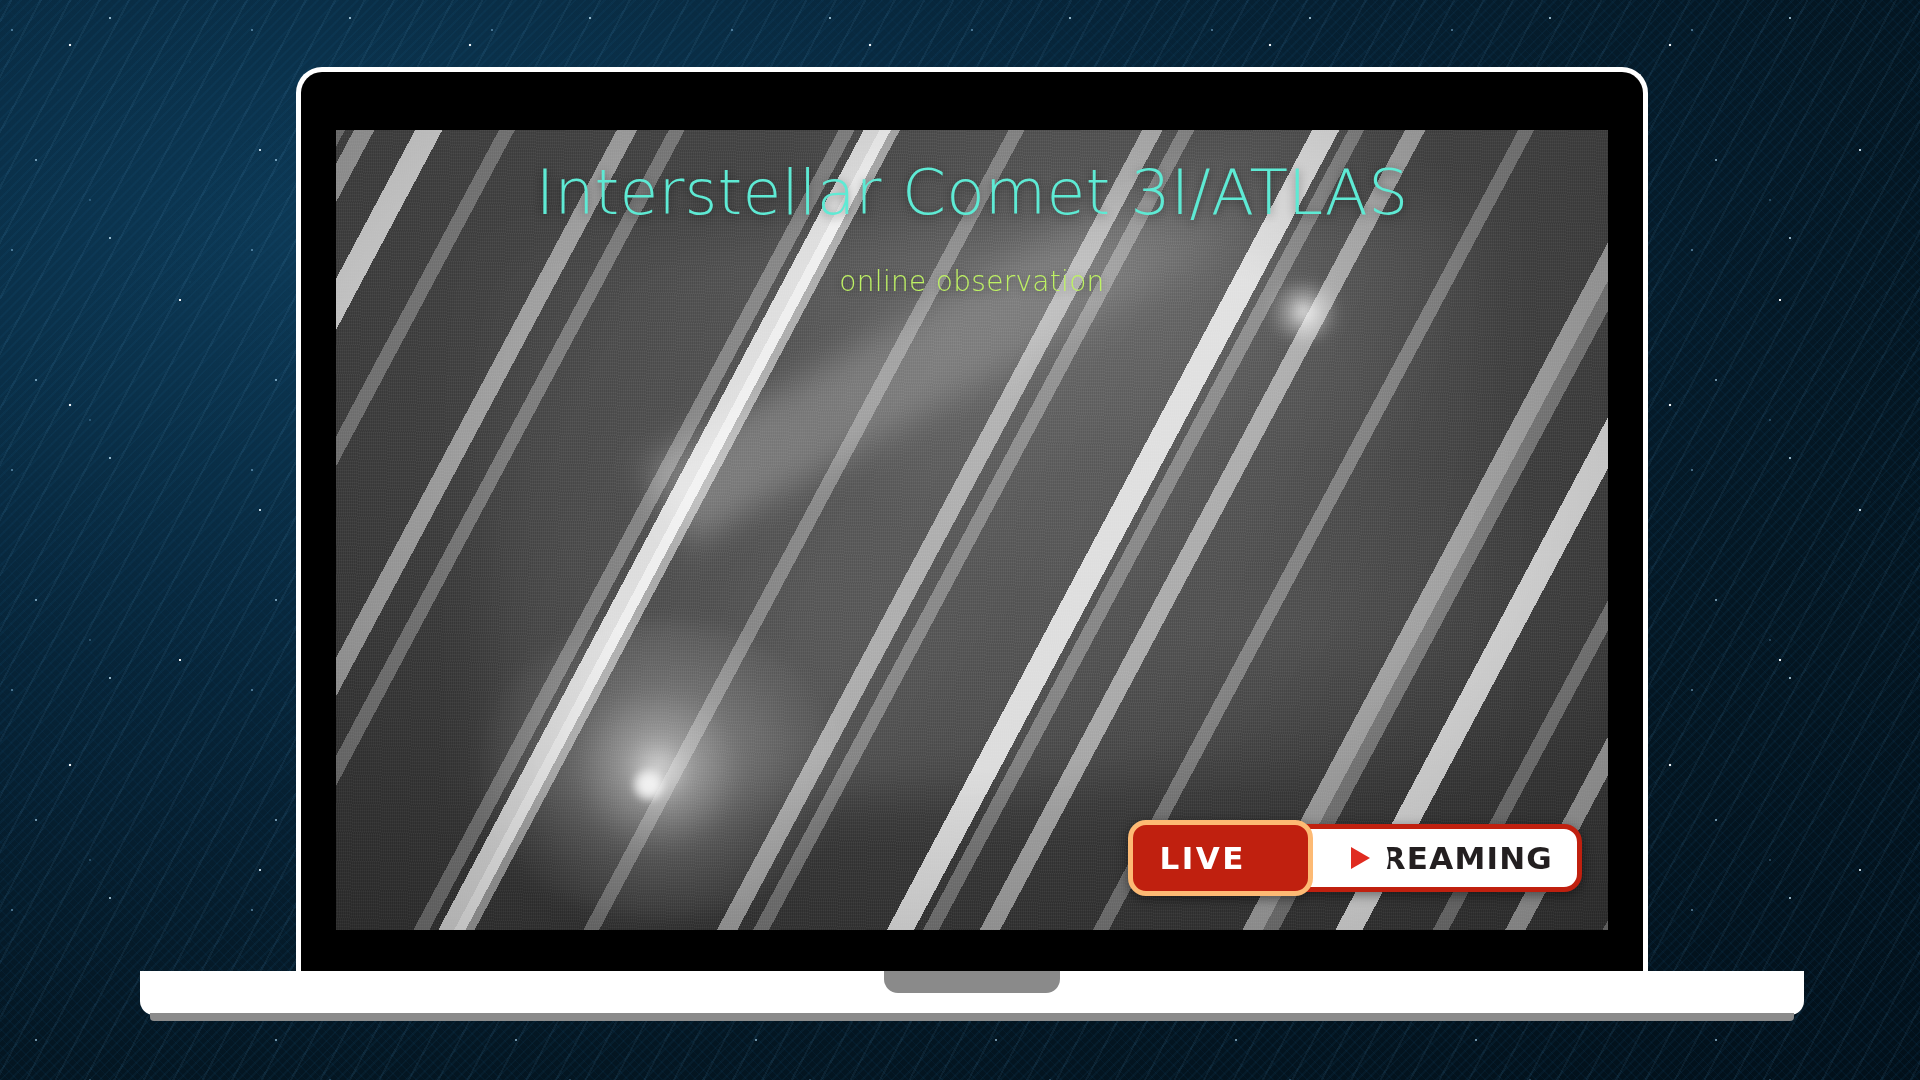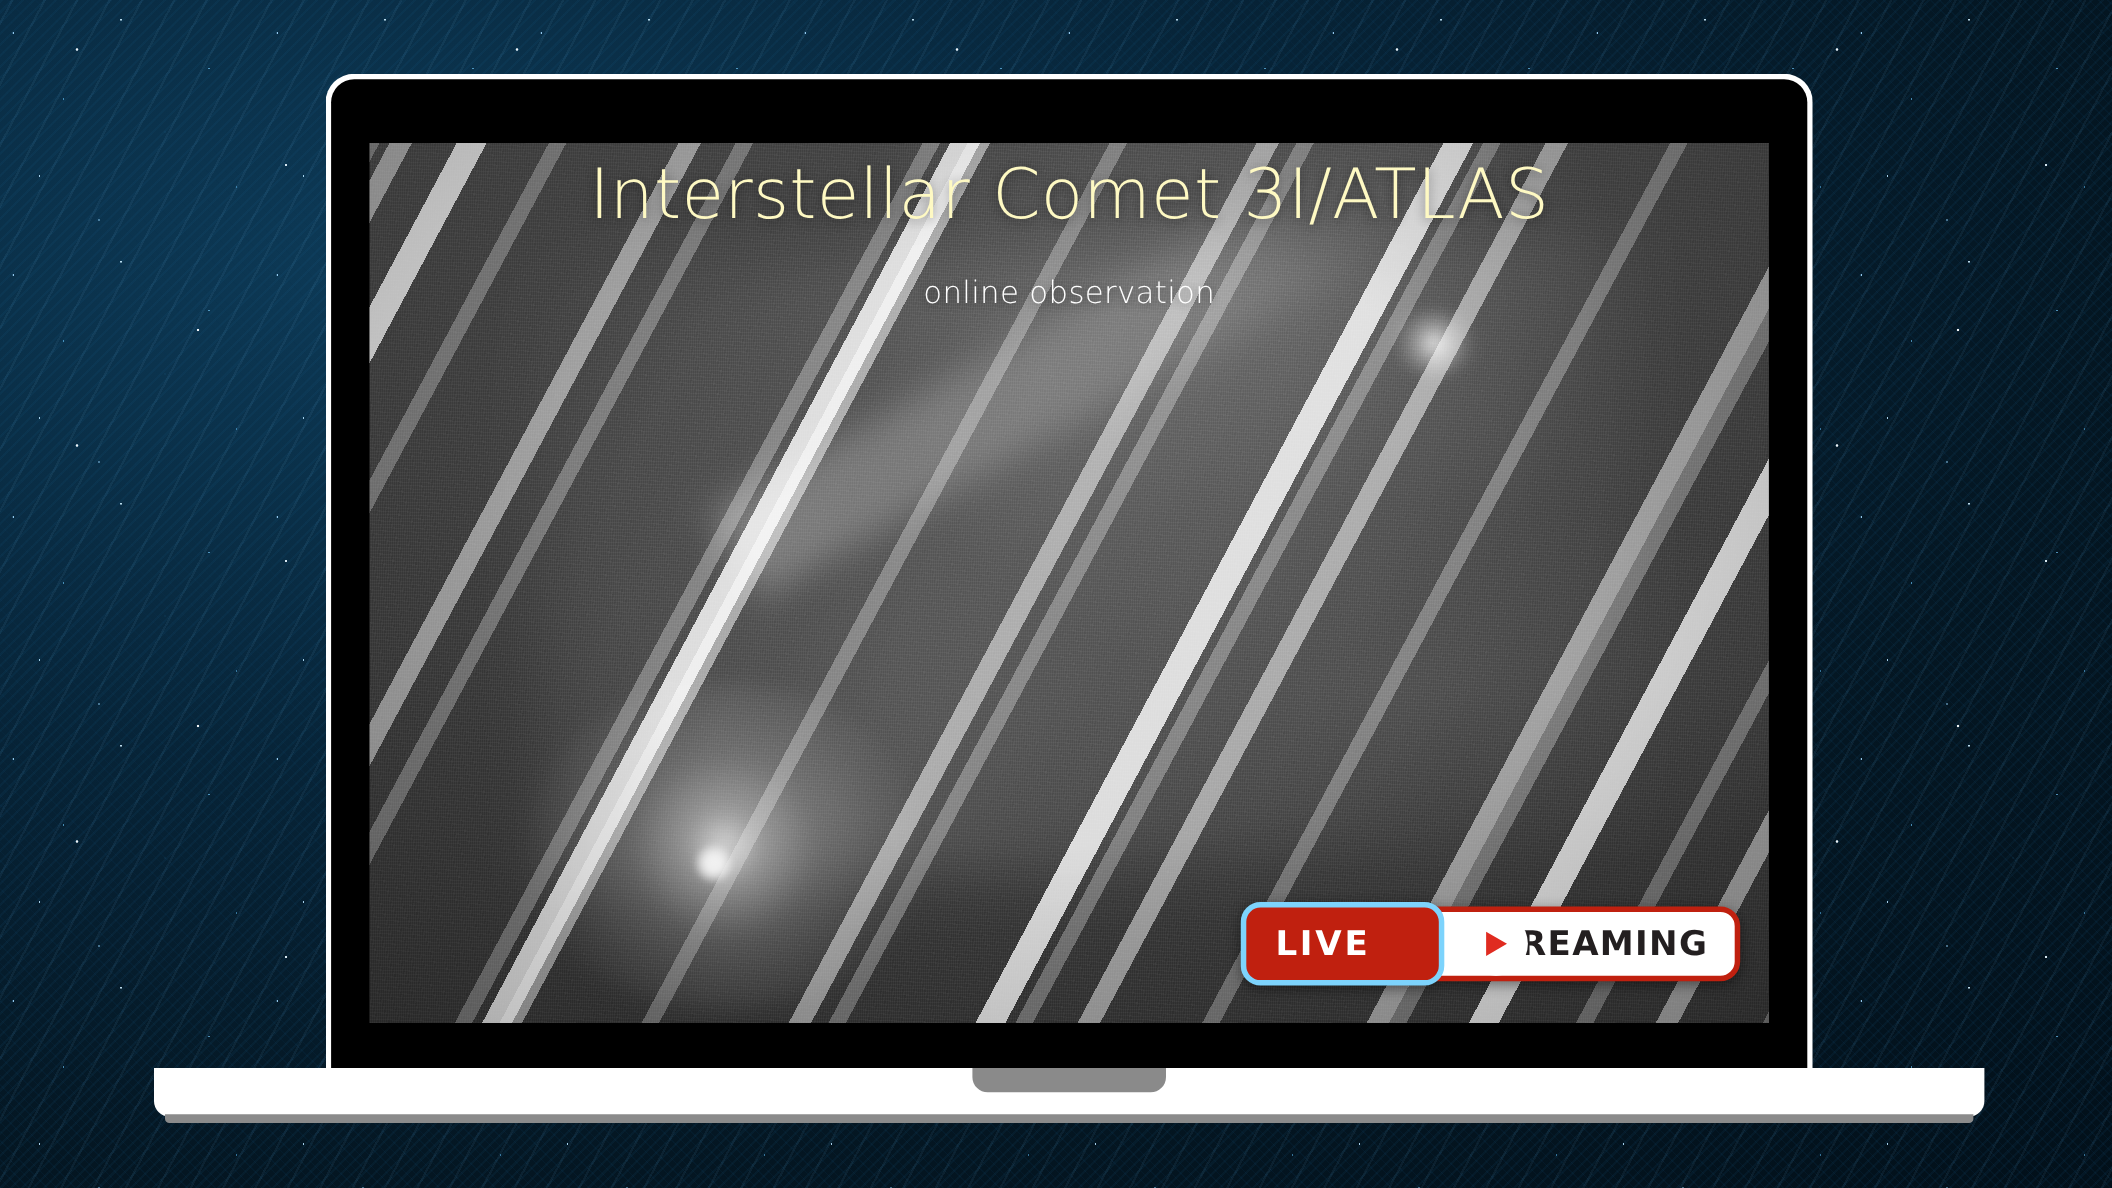--- a/index.html
+++ b/index.html
@@ -254,32 +254,32 @@
   
   .slide-text {
     position: absolute;
     left: 0;
     right: 0;
     top: 10px;
     text-align: center;
     z-index: 6;
   }
   .slide-title {
-    color: #fef9c3;
+    color: #5eead4;
     font-family: "DejaVu Sans", sans-serif;
     font-weight: 300;
     font-size: 63px;
     line-height: 1.16;
     letter-spacing: 0.2px;
     text-shadow: 0 2px 10px rgba(0,0,0,0.45);
-    margin: 0;
+    margin: 16px;
     padding: 0 70px;
   }
   .slide-subtitle {
-    color: #ffffff;
+    color: #bef264;
     font-family: "DejaVu Sans", sans-serif;
     font-weight: 300;
     font-size: 28px;
     letter-spacing: 0.3px;
     margin-top: 36px;
     text-shadow: 0 2px 8px rgba(0,0,0,0.45);
   }
 
   
   .live-badge {
@@ -288,21 +288,21 @@
     bottom: 34px;
     height: 76px;
     display: flex;
     align-items: center;
     z-index: 8;
     filter: drop-shadow(0 3px 6px rgba(0,0,0,0.45));
   }
   .badge-red {
     position: relative;
     background: #c0200f;
-    border: 5px solid #7dd3fc;
+    border: 5px solid #fdba74;
     border-radius: 18px;
     height: 76px;
     box-sizing: border-box;
     display: flex;
     align-items: center;
     padding: 0 62px 0 26px;
     z-index: 2;
   }
   .badge-red-label {
     color: #ffffff;

